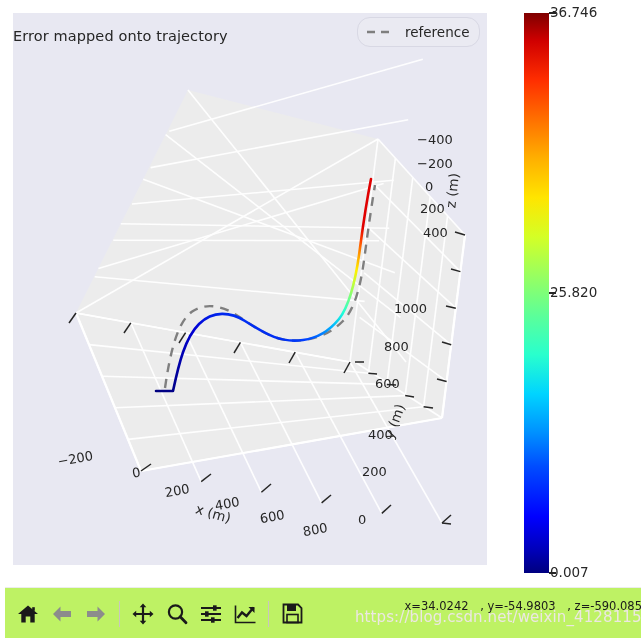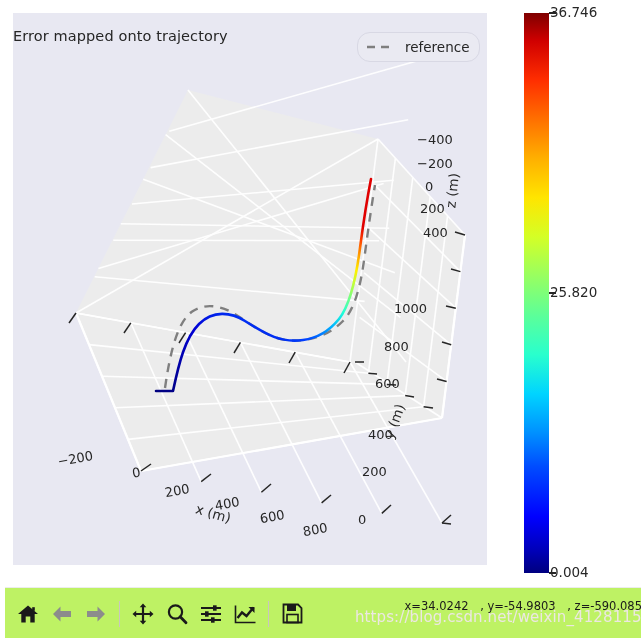--- a/index.html
+++ b/index.html
@@ -27,21 +27,21 @@
     font-size:14.5px;color:#262626;letter-spacing:.1px;
     white-space:nowrap;
   }
 
   
   #scene{position:absolute;left:13px;top:13px;width:474px;height:552px;overflow:hidden;}
   #scene svg{position:absolute;left:0;top:0;}
 
   
   #legend{
-    position:absolute;left:357px;top:32px;
+    position:absolute;left:357px;top:17px;
     height:30px;box-sizing:border-box;
     display:flex;align-items:center;gap:9px;
     padding:0 10px 0 8px;
     background:#eaeaf2;
     border:1px solid #d8d8e4;border-radius:13px;
   }
   #legend .lg-line{display:block;}
   #legend .lg-label{font-size:13.5px;color:#262626;}
 
   
@@ -262,21 +262,21 @@
     <div class="cb-tick" style="top:13px;">
       <span class="dash"></span>
       <span class="tlab">36.746</span>
     </div>
     <div class="cb-tick" style="top:293px;">
       <span class="dash"></span>
       <span class="tlab">25.820</span>
     </div>
     <div class="cb-tick" style="top:573px;">
       <span class="dash"></span>
-      <span class="tlab">0.004</span>
+      <span class="tlab">0.007</span>
     </div>
   </div>
 
   <div id="toolbar">
     <div id="tb-icons">
 
       <div class="tb-btn">
         <svg width="22" height="20" viewBox="0 0 22 20">
           <path d="M11 1.5 L21 10 L17.7 10 L17.7 18.5 L13.3 18.5 L13.3 12.5 L8.7 12.5
                    L8.7 18.5 L4.3 18.5 L4.3 10 L1 10 Z" fill="#1a1a1a"></path>

